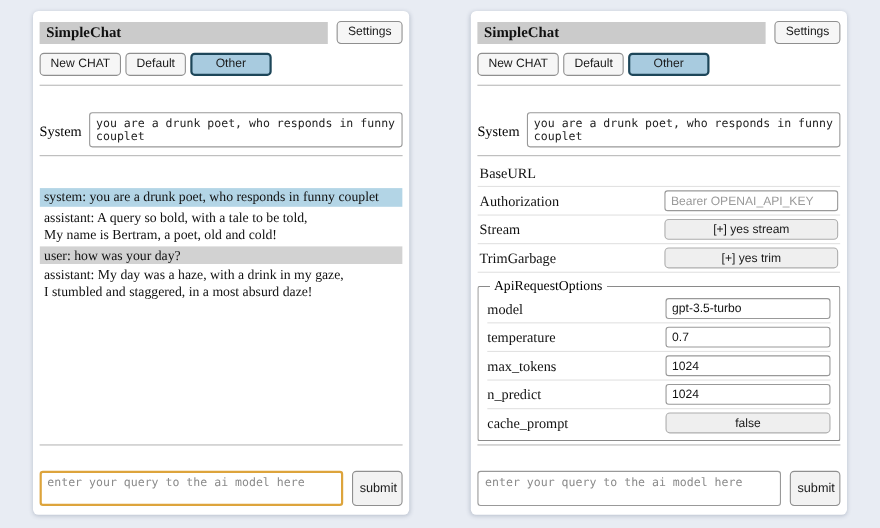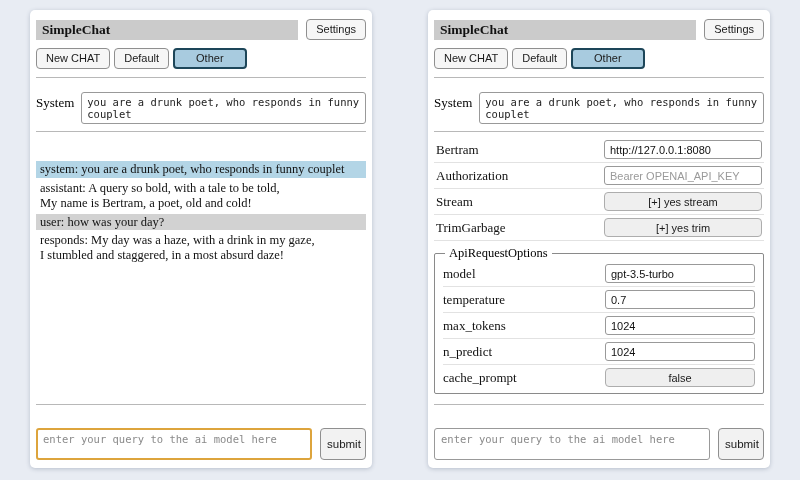--- a/index.html
+++ b/index.html
@@ -19,21 +19,21 @@
   .titlebar { flex:1; background:#cbcbcb; font-weight:bold; font-size:13.5px; padding:2px 6px; color:#111; }
   .btn {
     font-family:"Liberation Sans", sans-serif; font-size:11px; color:#1a1a1a;
     background:#f6f6f6; border:1px solid #8f8f8f; border-radius:4px;
     padding:3px 9px; line-height:1.2; cursor:pointer;text-align:center;
   }
   .mode-row { display:flex; gap:4px; margin:4px 0 5px; }
   .btn.active { background:#a8cbdf; border:2px solid #1d4659; padding:2px 21px; }
   hr.sep { border:none; border-top:1px solid #b8b8b8; margin:3px 0; width:100%; }
   
-  .system-row { display:flex; gap:7px; align-items:flex-start; margin:11px 0 4px; font-size:13px; }
+  .system-row { display:flex; gap:7px; align-items:center; margin:21px 0 4px; font-size:13px; }
   .system-row .sys-label { padding-top:3px; }
   .system-row textarea {
     flex:1; height:24px; font-family:"DejaVu Sans Mono", monospace; font-size:10.5px;
     color:#222; border:1px solid #999; border-radius:3px; resize:none; padding:3px 5px; outline:none;
   }
   
   .main { flex:1; overflow:hidden; display:flex; flex-direction:column; margin-top:2px; }
   
   .msg { font-size:12.5px; line-height:1.18; padding:1px 4px; margin-bottom:2px; white-space:pre-line; color:#111; }
   .msg.system { background:#b3d5e6;margin-top:24px; }
@@ -96,21 +96,21 @@
   <div class="system-row">
     <span class="sys-label">System</span>
     <textarea spellcheck="false" style="">you are a drunk poet, who responds in funny couplet</textarea>
   </div>
   <hr class="sep">
   <div class="main">
     <div class="msg system">system: you are a drunk poet, who responds in funny couplet</div>
     <div class="msg assistant">assistant: A query so bold, with a tale to be told,
 My name is Bertram, a poet, old and cold!</div>
     <div class="msg user">user: how was your day?</div>
-    <div class="msg assistant">responds: My day was a haze, with a drink in my gaze,
+    <div class="msg assistant">assistant: My day was a haze, with a drink in my gaze,
 I stumbled and staggered, in a most absurd daze!</div>
     <div class="spacer"></div>
   </div>
   <hr class="sep">
   <div class="query-row">
     <textarea class="query focused" spellcheck="false" placeholder="enter your query to the ai model here" style=""></textarea>
     <button class="submit-btn">submit</button>
   </div>
 </div>
 
@@ -126,22 +126,21 @@
   </div>
   <hr class="sep">
   <div class="system-row">
     <span class="sys-label">System</span>
     <textarea spellcheck="false" style="">you are a drunk poet, who responds in funny couplet</textarea>
   </div>
   <hr class="sep">
   <div class="main">
 
     <div class="srow">
-      <span>Bertram</span>
-      <input class="tinput" spellcheck="false" value="http://127.0.0.1:8080" style="">
+      <span>BaseURL</span>
     </div>
 
     <div class="srow">
       <span>Authorization</span>
       <input class="tinput" spellcheck="false" placeholder="Bearer OPENAI_API_KEY" style="">
     </div>
 
     <div class="srow">
       <span>Stream</span>
       <button class="wide-btn">[+] yes stream</button>

